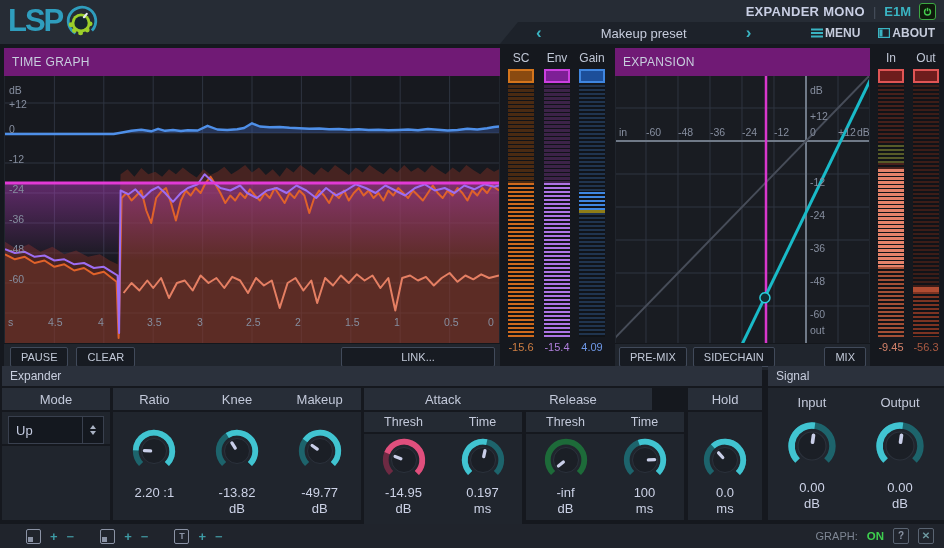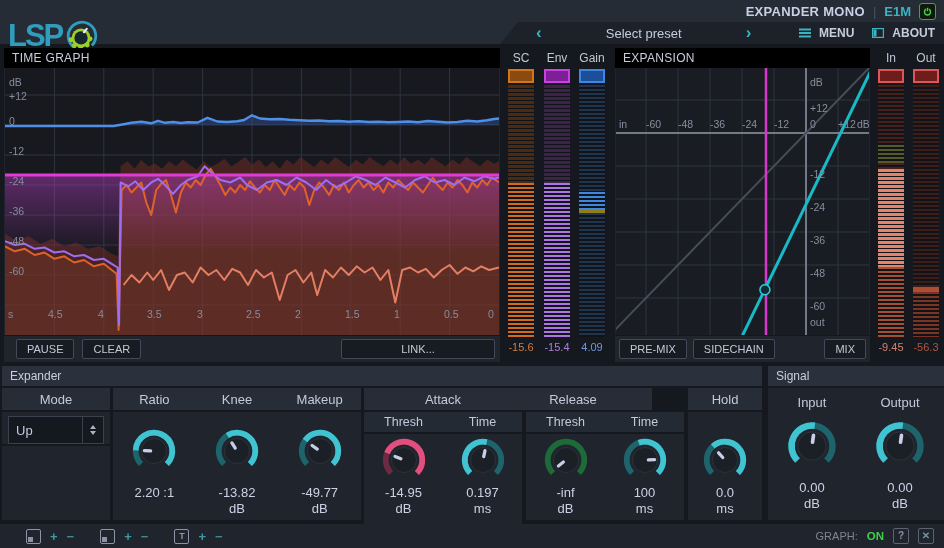--- a/index.html
+++ b/index.html
@@ -1,38 +1,38 @@
 <!DOCTYPE html>
 <html><head>
 <meta charset="utf-8">
 <style>
   html,body{margin:0;padding:0;background:#0e1014;}
   .app{position:relative;width:944px;height:548px;background:#15181e;
        font-family:"Liberation Sans",sans-serif;overflow:hidden;}
 
   
   .topbar{position:absolute;left:0;top:0;width:944px;height:44px;background:#262c35;}
-  .logo{position:absolute;left:8px;top:17px;display:flex;align-items:center;gap:1px;cursor:pointer;}
+  .logo{position:absolute;left:8px;top:2px;display:flex;align-items:center;gap:1px;cursor:pointer;}
   .logo-text{font-size:31px;font-weight:bold;color:#2f9dbd;letter-spacing:-2px;line-height:38px;}
   .title-right{position:absolute;right:8px;top:0;height:22px;display:flex;align-items:center;gap:8px;}
   .plugin-title{font-size:13px;font-weight:bold;color:#c9cfe4;letter-spacing:.3px;}
   .tsep{color:#49525f;font-size:13px;}
   .plugin-code{font-size:13px;font-weight:bold;color:#3ab4c2;}
   .power-btn{width:15px;height:15px;border:1px solid #3da843;border-radius:3px;background:#0e1a0c;
              display:flex;align-items:center;justify-content:center;cursor:pointer;}
   .preset-strip{position:absolute;left:500px;top:22px;width:444px;height:22px;background:#1d222a;
                 clip-path:polygon(18px 0,100% 0,100% 100%,0 100%);display:flex;align-items:center;}
   .p-arrow{color:#3ab4c2;font-size:17px;font-weight:bold;line-height:20px;cursor:pointer;padding:0 4px;}
   .preset-label{width:196px;text-align:center;font-size:13px;color:#c6ccdc;cursor:pointer;}
-  .mini-btn{display:flex;align-items:center;gap:8px;color:#c6ccdc;font-size:12px;font-weight:bold;
+  .mini-btn{display:flex;align-items:center;gap:2px;color:#c6ccdc;font-size:12px;font-weight:bold;
             padding:0 9px;cursor:pointer;height:100%;}
 
   
   .panel{position:absolute;top:48px;background:#20252d;}
-  .panel-header{height:20px;background:#000000;color:#c8cede;font-size:12px;display:flex;
+  .panel-header{height:28px;background:#701a75;color:#c8cede;font-size:12px;display:flex;
                 align-items:center;padding-left:8px;letter-spacing:.3px;}
   .graph-wrap{position:relative;background:#17191f;overflow:hidden;}
   .ax{position:absolute;color:#868e9f;font-size:10.5px;pointer-events:none;white-space:nowrap;}
   .graph-footer{height:26px;display:flex;align-items:center;background:#20252d;border-top:1px solid #14171c;}
   .gbtn{height:18px;padding:0 10px;font-size:11px;color:#c2c9d8;background:#171b22;
         border:1px solid #414a5a;border-radius:2px;display:flex;align-items:center;cursor:pointer;}
 
   
   .meter-col{position:absolute;top:48px;width:26px;text-align:center;}
   .m-label{height:20px;font-size:12px;color:#c0c7d6;line-height:20px;}
@@ -111,21 +111,21 @@
       <span class="power-btn">
         <svg width="9" height="9" viewBox="0 0 9 9">
           <circle cx="4.5" cy="5" r="3" fill="none" stroke="#44c94c" stroke-width="1.4"></circle>
           <line x1="4.5" y1="0.4" x2="4.5" y2="4.4" stroke="#0e1a0c" stroke-width="2.6"></line>
           <line x1="4.5" y1="0.8" x2="4.5" y2="4.2" stroke="#44c94c" stroke-width="1.4"></line>
         </svg>
       </span>
     </div>
     <div class="preset-strip">
       <span class="p-arrow" style="margin-left:32px;">‹</span>
-      <span class="preset-label">Select preset</span>
+      <span class="preset-label">Makeup preset</span>
       <span class="p-arrow">›</span>
       <span style="flex:1"></span>
       <span class="mini-btn">
         <svg width="12" height="10" viewBox="0 0 12 10">
           <rect x="0" y="0.5" width="12" height="2" fill="#3ab4c2"></rect>
             <rect x="0" y="4" width="12" height="2" fill="#3ab4c2"></rect>
           <rect x="0" y="7.5" width="12" height="2" fill="#3ab4c2"></rect>
         </svg>
         <span>MENU</span>
       </span>
@@ -169,21 +169,21 @@
             </linearGradient>
           </defs>
           <rect x="0" y="107" width="494" height="78" fill="url(#thrGrad)"></rect>
           <polyline points="118.6,217.0 126.5,207.0 134.4,214.5 142.3,204.5 148.2,212.0 156.1,202.0 164.0,222.0 171.9,207.0 179.8,204.5 187.7,214.5 195.6,199.5 203.5,207.0 211.4,202.0 219.3,212.0 227.2,200.8 235.1,204.5 243.0,217.0 251.0,202.0 258.9,209.5 266.8,204.5 274.7,232.0 282.6,207.0 290.5,202.0 298.4,214.5 306.3,204.5 312.2,227.0 320.1,202.0 328.0,209.5 335.9,199.5 343.8,207.0 351.7,198.3 359.6,204.5 367.5,199.5 375.4,212.0 383.3,202.0 390.3,234.5 397.2,202.0 405.1,199.5 413.0,204.5 420.9,200.8 428.8,209.5 436.7,202.0 444.6,197.0 452.5,205.8 460.4,199.5 468.3,203.3 476.2,198.3 484.1,202.0 494.0,199.5" fill="none" stroke="#e57f63" stroke-width="2" stroke-linejoin="round"></polyline>
           <polyline points="0.0,178.3 9.9,183.3 19.8,180.8 29.6,187.0 39.5,184.5 49.4,190.8 59.3,188.3 69.2,194.5 79.0,192.0 88.9,198.3 98.8,195.8 106.7,202.0 111.6,205.8 113.6,262.0 116.6,122.0 121.5,117.0 126.5,124.5 131.4,119.5 136.3,114.5 141.3,134.5 146.2,147.0 151.2,122.0 156.1,115.8 161.0,112.0 166.0,127.0 170.9,144.5 175.9,124.5 180.8,114.5 185.7,119.5 190.7,112.0 195.6,117.0 200.6,107.0 205.5,100.8 210.4,108.3 215.4,117.0 220.3,127.0 225.3,119.5 230.2,124.5 235.1,117.0 240.1,122.0 245.0,113.3 250.0,119.5 254.9,124.5 259.8,117.0 264.8,122.0 269.7,112.0 274.7,119.5 279.6,127.0 284.5,117.0 289.5,122.0 294.4,114.5 299.4,119.5 304.3,137.0 309.2,122.0 314.2,114.5 319.1,119.5 324.1,127.0 329.0,117.0 333.9,122.0 338.9,114.5 343.8,124.5 348.8,117.0 353.7,112.0 358.6,119.5 363.6,114.5 368.5,122.0 373.5,117.0 378.4,124.5 383.3,114.5 388.3,119.5 393.2,112.0 398.2,117.0 403.1,122.0 408.0,114.5 413.0,119.5 417.9,124.5 422.9,117.0 427.8,109.5 432.7,117.0 437.7,122.0 442.6,114.5 447.6,119.5 452.5,112.0 457.4,117.0 462.4,124.5 467.3,114.5 472.3,119.5 477.2,112.0 482.1,117.0 487.1,109.5 494.0,114.5" fill="none" stroke="#e0622a" stroke-width="2" stroke-linejoin="round"></polyline>
           <polyline points="0.0,173.3 9.9,177.0 19.8,175.8 29.6,180.8 39.5,179.5 49.4,184.5 59.3,183.3 69.2,188.3 79.0,187.0 88.9,192.0 98.8,190.8 106.7,195.8 112.6,199.5 114.1,257.0 115.6,114.5 123.5,118.3 130.4,113.3 138.3,122.0 146.2,114.5 153.1,110.8 160.1,117.0 168.0,125.8 175.9,117.0 182.8,112.0 192.7,108.3 199.6,98.3 207.5,105.8 215.4,112.0 225.3,114.5 235.1,109.5 242.1,117.0 251.9,122.0 261.8,114.5 271.7,112.0 281.6,117.0 291.5,109.5 301.3,114.5 311.2,122.0 321.1,112.0 331.0,119.5 340.9,114.5 350.7,108.3 360.6,112.0 370.5,117.0 380.4,109.5 390.3,114.5 400.1,119.5 410.0,112.0 419.9,108.3 429.8,114.5 439.7,112.0 449.5,117.0 459.4,109.5 469.3,113.3 479.2,108.3 489.1,110.8 494.0,109.5" fill="none" stroke="#9d6df2" stroke-width="2" stroke-linejoin="round"></polyline>
           <line x1="0" y1="107" x2="494" y2="107" stroke="#e23ad6" stroke-width="3"></line>
           <polyline points="0.0,58.0 79.0,58.0 108.7,58.0 118.6,56.3 126.5,54.8 136.3,53.8 146.2,55.3 153.1,52.8 160.1,54.8 168.0,54.0 175.9,55.0 182.8,54.3 192.7,54.5 202.5,49.8 212.4,53.5 222.3,54.0 232.2,53.3 239.1,52.0 247.0,47.3 254.9,50.5 264.8,51.3 274.7,51.0 284.5,51.8 294.4,52.3 304.3,52.8 314.2,52.5 324.1,53.3 333.9,53.0 343.8,53.8 353.7,53.3 363.6,54.0 373.5,53.8 383.3,54.3 393.2,54.0 403.1,53.5 413.0,54.3 422.9,53.0 432.7,53.8 442.6,54.5 452.5,54.0 462.4,52.8 472.3,53.5 482.1,52.3 489.1,51.0 494.0,50.5" fill="none" stroke="#4e8fe8" stroke-width="2.4" stroke-linejoin="round"></polyline>
         </svg><span class="ax" style="top: 8px; left: 4px;">dB</span><span class="ax" style="top: 22px; left: 4px;">+12</span><span class="ax" style="top: 47px; left: 4px;">0</span><span class="ax" style="top: 77px; left: 4px;">-12</span><span class="ax" style="top: 107px; left: 4px;">-24</span><span class="ax" style="top: 137px; left: 4px;">-36</span><span class="ax" style="top: 167px; left: 4px;">-48</span><span class="ax" style="top: 197px; left: 4px;">-60</span><span class="ax" style="top: 240px; left: 3px;">s</span><span class="ax" style="top: 240px; left: 43px;">4.5</span><span class="ax" style="top: 240px; left: 93px;">4</span><span class="ax" style="top: 240px; left: 142px;">3.5</span><span class="ax" style="top: 240px; left: 192px;">3</span><span class="ax" style="top: 240px; left: 241px;">2.5</span><span class="ax" style="top: 240px; left: 290px;">2</span><span class="ax" style="top: 240px; left: 340px;">1.5</span><span class="ax" style="top: 240px; left: 389px;">1</span><span class="ax" style="top: 240px; left: 439px;">0.5</span><span class="ax" style="top: 240px; left: 483px;">0</span></div>
     <div class="graph-footer">
-      <span class="gbtn" style="margin-left:12px;">PAUSE</span>
+      <span class="gbtn" style="margin-left:6px;">PAUSE</span>
       <span class="gbtn" style="margin-left:8px;">CLEAR</span>
       <span class="gbtn" style="margin-left:auto;margin-right:5px;width:132px;justify-content:center;">LINK...</span>
     </div>
   </div>
 
   <div class="meter-col" style="left:508px;">
     <div class="m-label">SC</div>
     <div class="m-cap" style="border-color:#d4751c;background:#8a4a10;"></div>
     <div class="m-body" id="meter-sc">
         <div class="m-seg" style="height: 98px; background: repeating-linear-gradient(rgb(74, 42, 18) 0px, rgb(74, 42, 18) 2.5px, rgb(16, 19, 24) 2.5px, rgb(16, 19, 24) 4px);"></div>

